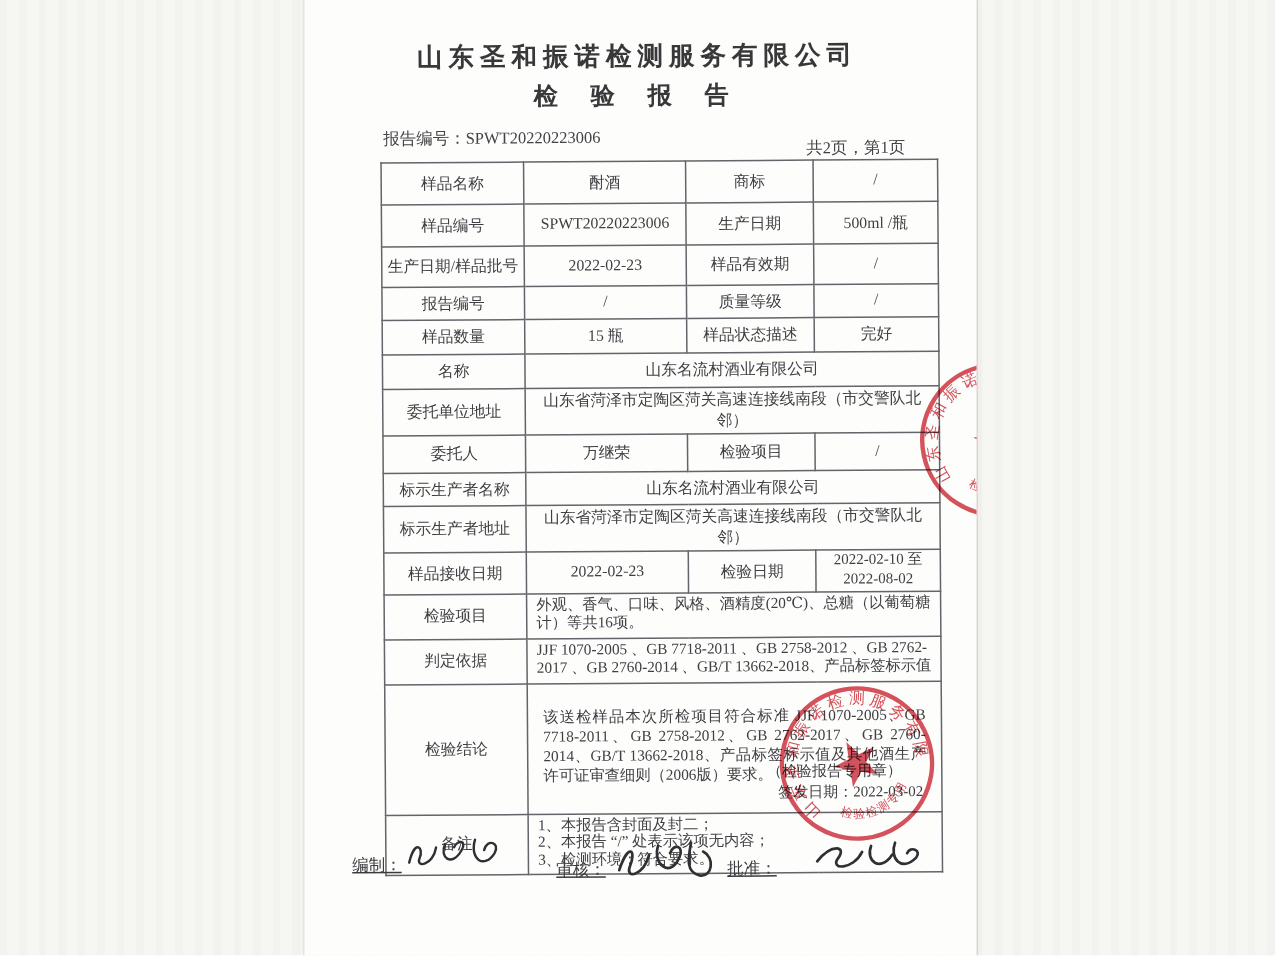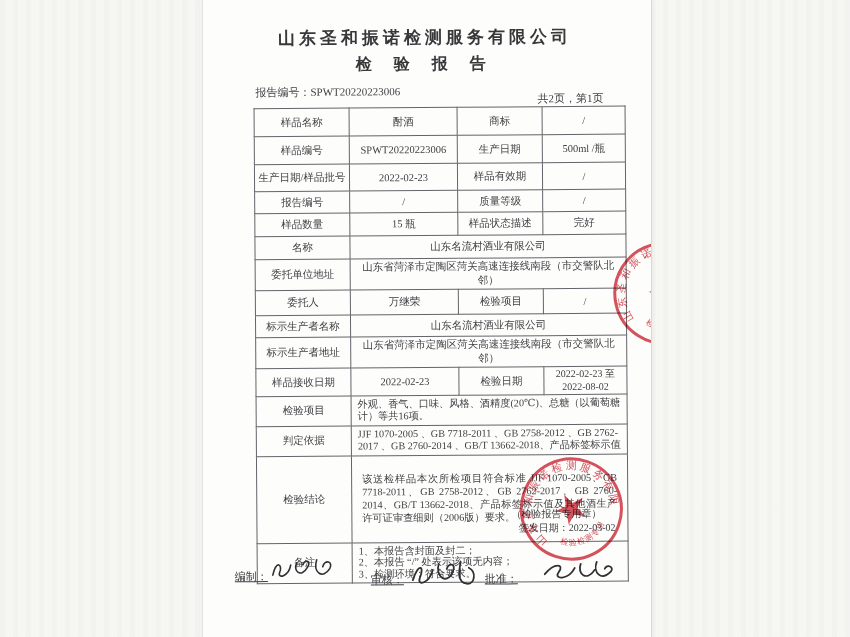--- a/index.html
+++ b/index.html
@@ -117,21 +117,21 @@
         </tr>
         <tr class="r10">
           <td>标示生产者地址</td>
           <td colspan="3">山东省菏泽市定陶区菏关高速连接线南段（市交警队北邻）</td>
         </tr>
         <tr class="r11">
           <td>样品接收日期</td>
           <td>2022-02-23</td>
           <td>检验日期</td>
           <td>
-            <div class="dbl">2022-02-23 至</div>
+            <div class="dbl">2022-02-10 至</div>
             <div class="dbl">2022-08-02</div>
           </td>
         </tr>
         <tr class="r12">
           <td>检验项目</td>
           <td colspan="3" class="txt">外观、香气、口味、风格、酒精度(20℃)、总糖（以葡萄糖计）等共16项。</td>
         </tr>
         <tr class="r13">
           <td>判定依据</td>
           <td colspan="3" class="txt">JJF 1070-2005 、GB 7718-2011 、GB 2758-2012 、GB 2762-2017 、GB 2760-2014 、GB/T 13662-2018、产品标签标示值</td>

